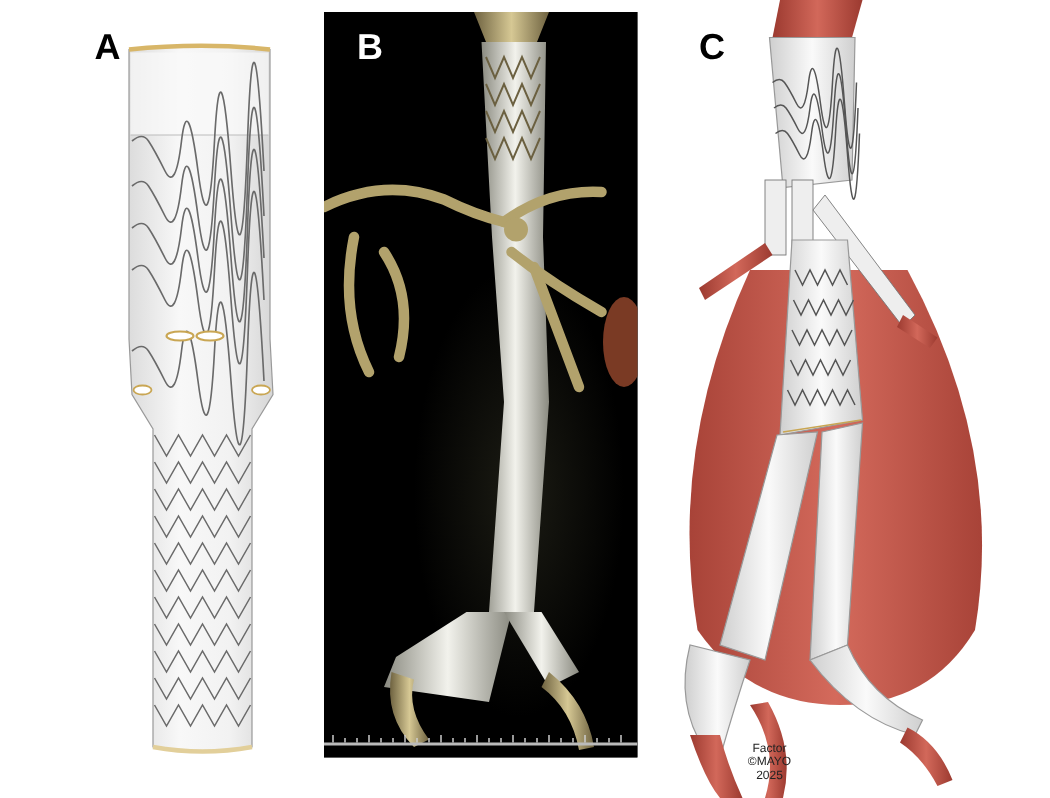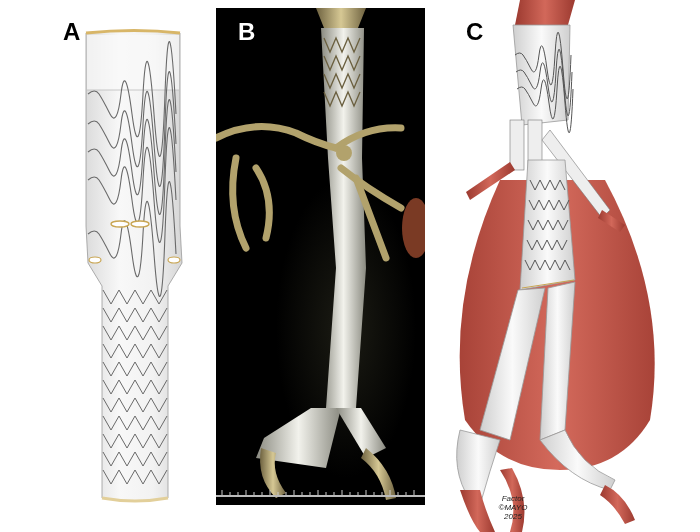--- a/index.html
+++ b/index.html
@@ -3,21 +3,21 @@
 <meta charset="utf-8">
 <style>
   html, body { margin: 0; padding: 0; background: #ffffff; }
   body { width: 700px; height: 532px; position: relative; overflow: hidden; font-family: "Liberation Sans", sans-serif; }
   .panel-label { position: absolute; font-family: "Liberation Sans", sans-serif; font-weight: bold; font-size: 24px; color: #000; line-height: 1; }
   .panel { position: absolute; }
   #panel-a { left: 80px; top: 28px; width: 110px; height: 480px; }
   #panel-b { left: 216px; top: 8px; width: 209px; height: 497px; background: #000; }
   #panel-c { left: 440px; top: 0; width: 260px; height: 532px; }
   svg { display: block; }
-  .credit { position: absolute; left: 498px; top: 494px; font-style: italic; font-size: 8px; line-height: 9px; text-align: center; color: #222; width: 30px; }
+  .credit { position: absolute; left: 498px; top: 494px; font-size: 8px; line-height: 9px; text-align: center; color: #222; width: 30px; }
   .credit span { display: block; }
   .b-label { color: #fff; left: 238px; top: 20px; }
 </style>
 </head>
 <body>
 
 <div class="panel-label" style="left:63px; top:20px;">A</div>
 <div class="panel" id="panel-a">
   <svg width="110" height="480" viewBox="0 0 110 480">
     <defs>

